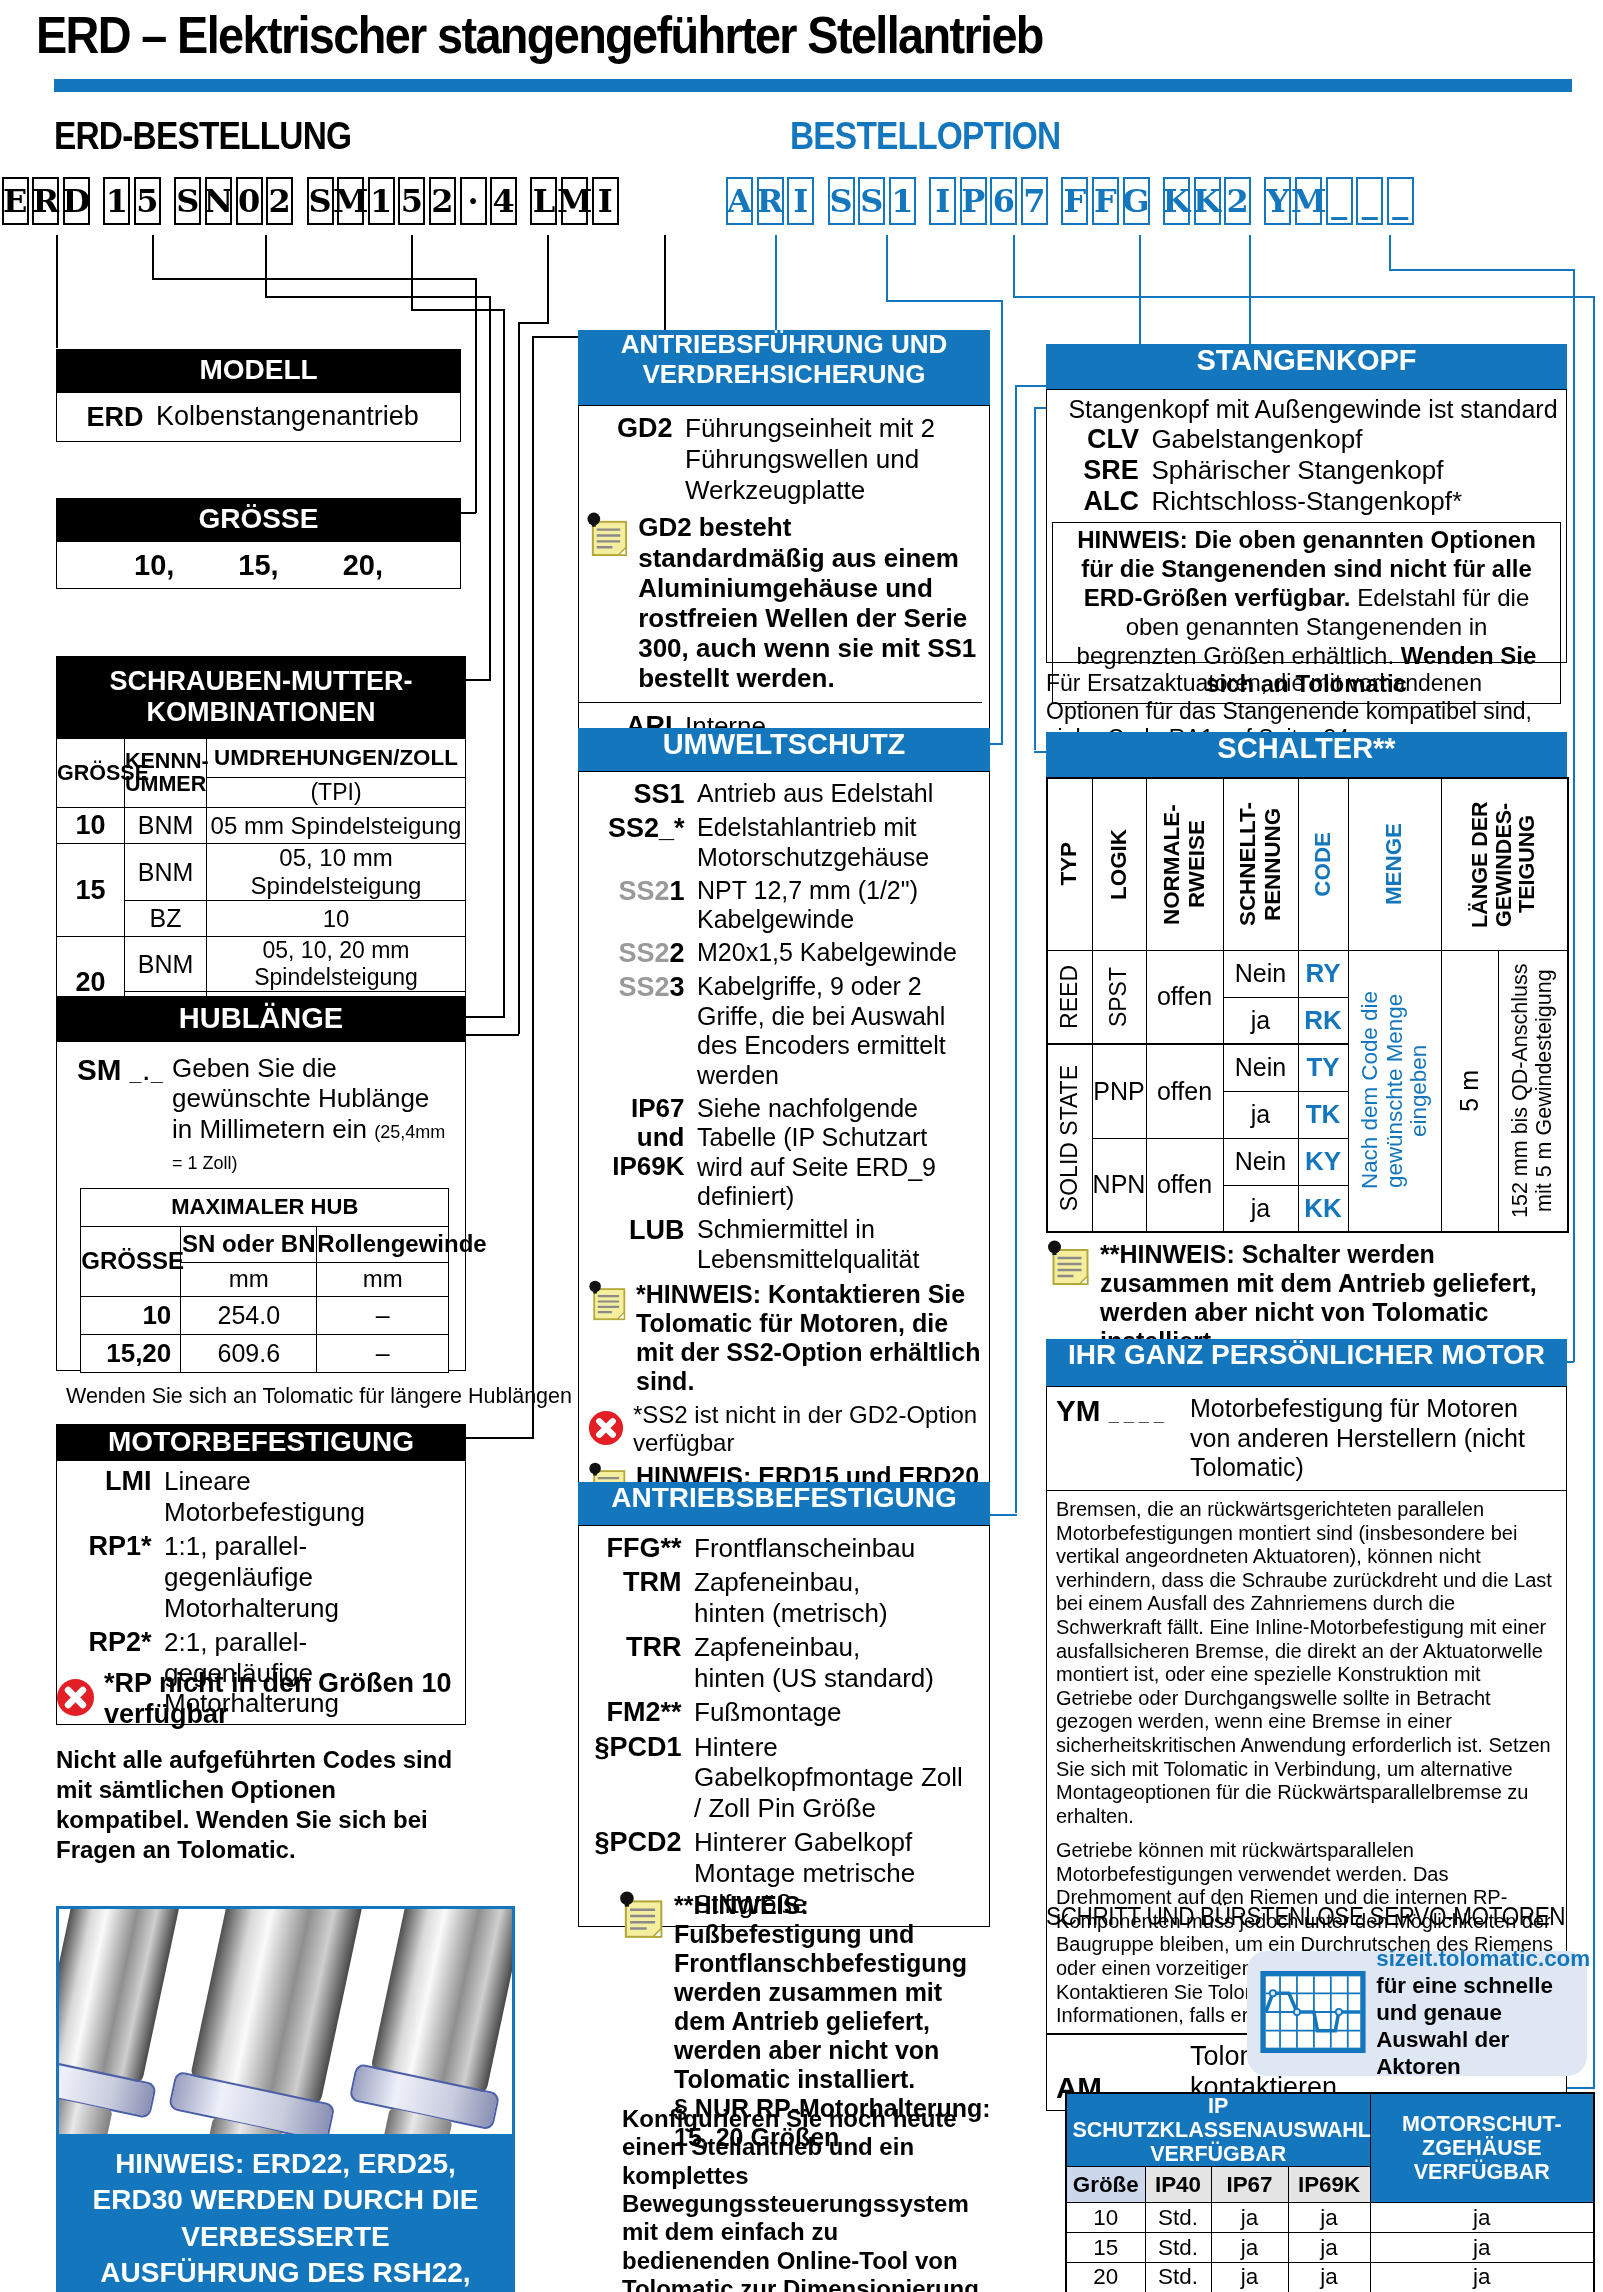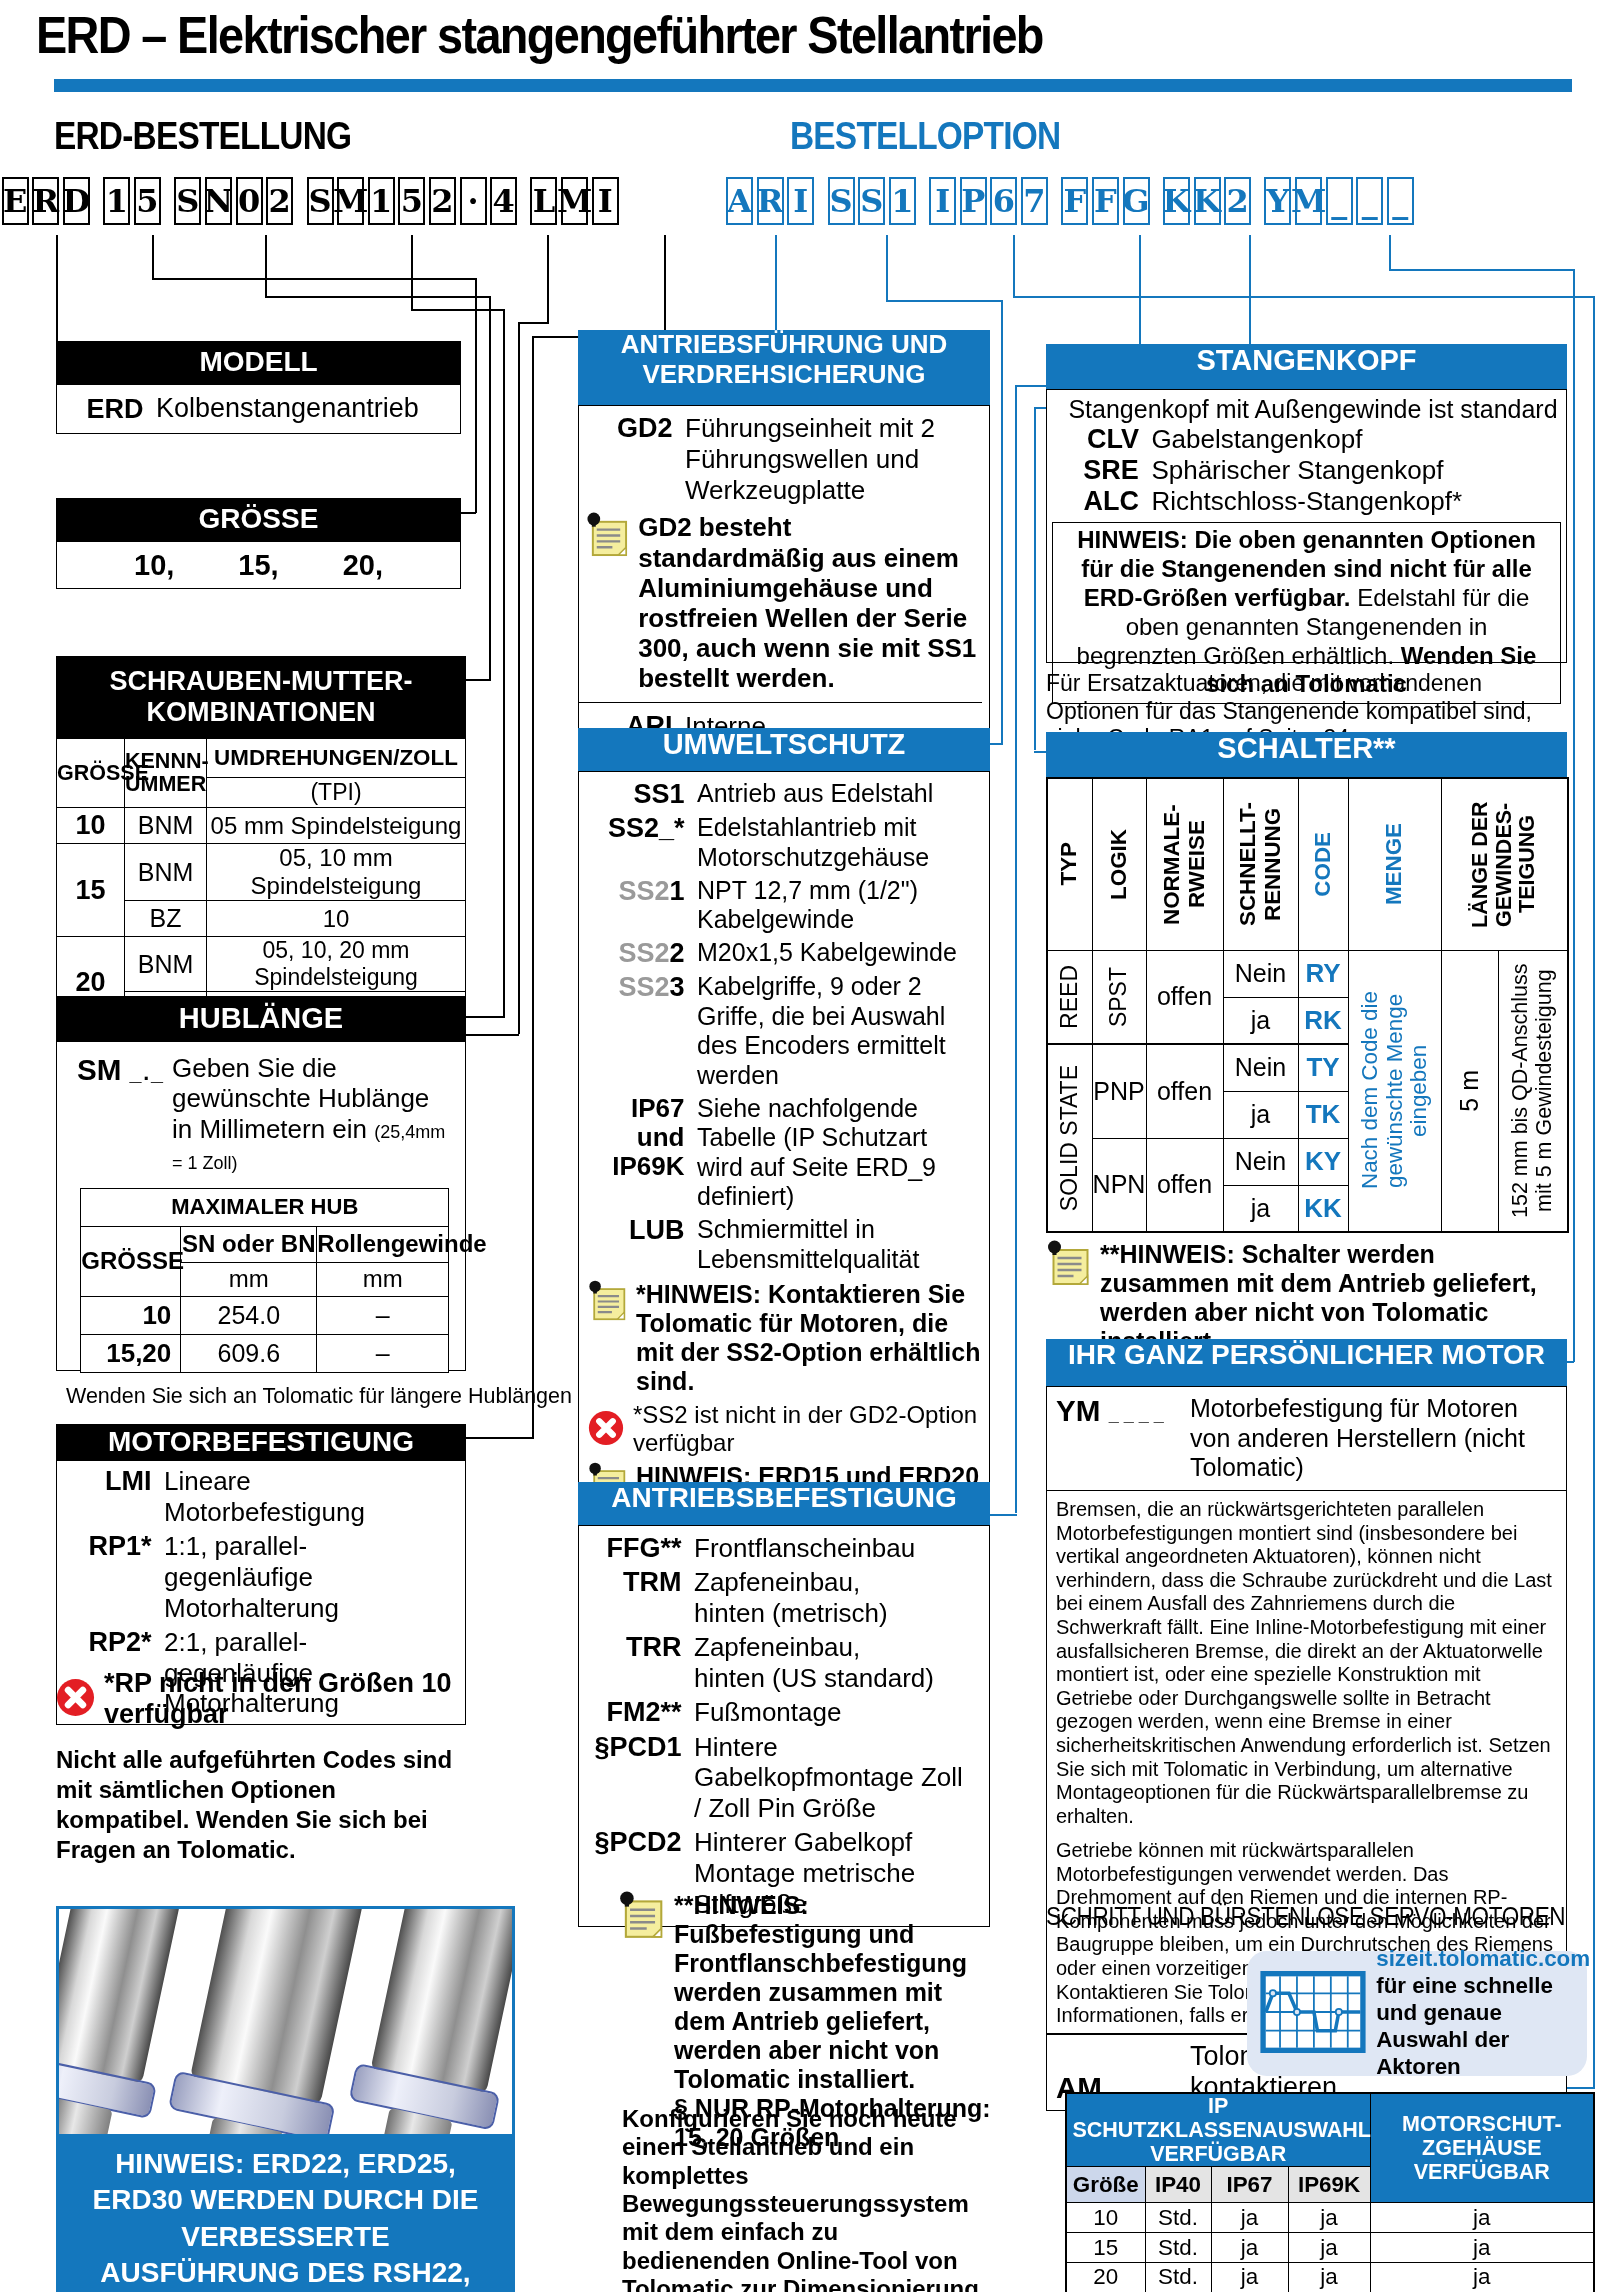--- a/index.html
+++ b/index.html
@@ -149,21 +149,21 @@
   <div class="line blue" style="left:990px;top:1514px;width:27px;height:1.8px"></div>
   <div class="line blue" style="left:1249px;top:235px;width:1.8px;height:173px"></div>
   <div class="line blue" style="left:1034px;top:407px;width:217px;height:1.8px"></div>
   <div class="line blue" style="left:1034px;top:407px;width:1.8px;height:343px"></div>
   <div class="line blue" style="left:1034px;top:751px;width:13.4px;height:1.8px"></div>
   <div class="line blue" style="left:1389px;top:235px;width:1.8px;height:34px"></div>
   <div class="line blue" style="left:1389px;top:269px;width:185px;height:1.8px"></div>
   <div class="line blue" style="left:1573px;top:269px;width:1.8px;height:1093px"></div>
   <div class="line blue" style="left:1565px;top:1361px;width:9px;height:1.8px"></div>
 
-  <div class="abs" style="left:56px;top:341px;width:405px">
+  <div class="abs" style="left:56px;top:349px;width:405px">
     <div class="hdr-black" style="height:43px;font-size:28px">
       <span>MODELL</span>
     </div>
     <div class="boxed itemrow" style="height:50px;align-items:center;margin:0">
       <span class="codecol" style="width:99px">ERD</span>
       <span class="desccol" style="font-size:27px">Kolbenstangenantrieb</span>
     </div>
   </div>
 
   <div class="abs" style="left:56px;top:498px;width:405px">

